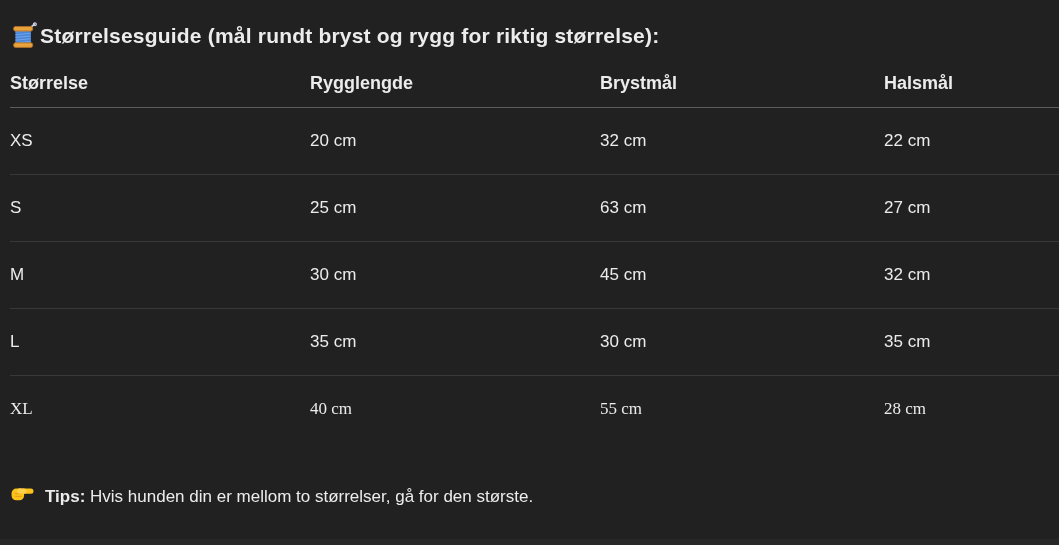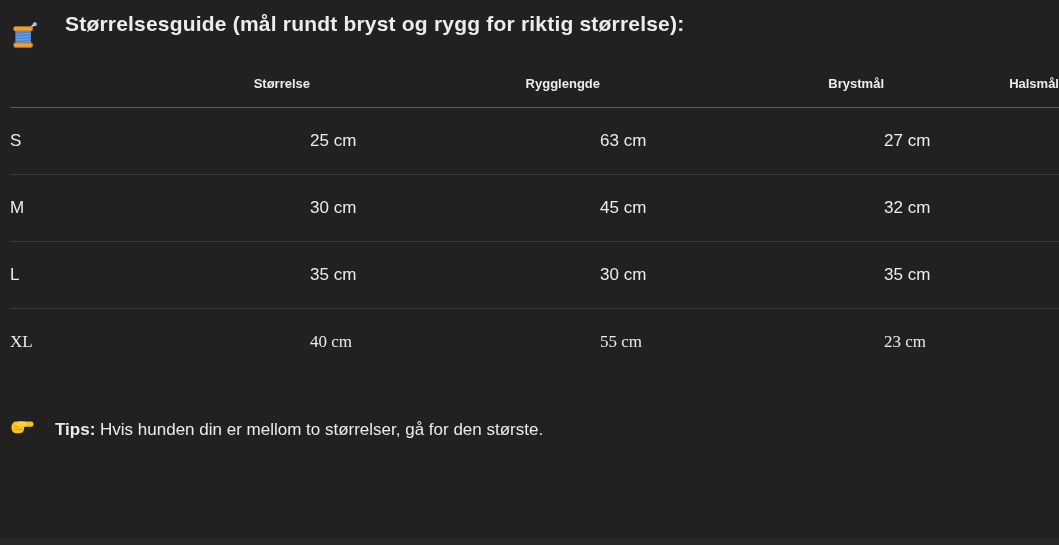--- a/index.html
+++ b/index.html
@@ -7,58 +7,59 @@
     width: 1059px;
     height: 545px;
     background: #212121;
     color: #ececec;
     font-family: "Liberation Sans", sans-serif;
     overflow: hidden;
     position: relative;
   }
   .title-row {
     display: flex;
-    gap: 26px;
+    align-items: center;
+    gap: 1px;
     height: 60px;
     padding: 12px 10px 0 10px;
   }
   .title-row .icon-wrap { flex: 0 0 auto; display: flex; align-items: center; }
   .title-text {
     font-size: 21px;
     font-weight: 700;
     letter-spacing: 0.2px;
     white-space: nowrap;
   }
   table.size-table {
     border-collapse: collapse;
     table-layout: fixed;
     margin-left: 10px;
     width: 1049px;
   }
   .size-table th {
-    text-align: right;
-    font-size: 13px;
+    text-align: left;
+    font-size: 18px;
     font-weight: 700;
     height: 47px;
     vertical-align: middle;
     border-bottom: 1px solid #5c5c5c;
   }
   .size-table td {
     text-align: left;
     font-size: 17px;
     font-weight: 400;
     height: 67px;
     vertical-align: middle;
     border-bottom: 1px solid #383838;
   }
   .size-table tbody tr:last-child td { border-bottom: none; font-family: Liberation Serif, serif; }
   .tip-row {
     display: flex;
     align-items: center;
-    gap: 20px;
+    gap: 10px;
     margin: 38px 0 0 10px;
     font-size: 17px;
     line-height: 26px;
     white-space: nowrap;
   }
   .tip-label { font-weight: 700; }
   .bottom-strip {
     position: absolute;
     left: 0; bottom: 0;
     width: 100%;
@@ -93,20 +94,26 @@
   <thead>
     <tr>
       <th>Størrelse</th>
       <th>Rygglengde</th>
       <th>Brystmål</th>
       <th>Halsmål</th>
     </tr>
   </thead>
   <tbody>
     <tr>
+      <td>XS</td>
+      <td>20 cm</td>
+      <td>32 cm</td>
+      <td>22 cm</td>
+    </tr>
+    <tr>
       <td>S</td>
       <td>25 cm</td>
       <td>63 cm</td>
       <td>27 cm</td>
     </tr>
     <tr>
       <td>M</td>
       <td>30 cm</td>
       <td>45 cm</td>
       <td>32 cm</td>
@@ -114,21 +121,21 @@
     <tr>
       <td>L</td>
       <td>35 cm</td>
       <td>30 cm</td>
       <td>35 cm</td>
     </tr>
     <tr>
       <td>XL</td>
       <td>40 cm</td>
       <td>55 cm</td>
-      <td>23 cm</td>
+      <td>28 cm</td>
     </tr>
   </tbody>
 </table>
 
 <div class="tip-row">
   <span class="icon-wrap">
     <svg width="25" height="25" viewBox="0 0 32 32">
       <rect x="9" y="11" width="21" height="6.5" rx="3.2" fill="#fcc21b"></rect>
       <rect x="2" y="11" width="16" height="15" rx="6" fill="#fcc21b"></rect>
       <path d="M6 17.5 h9 M6 21 h9" stroke="#e09a12" stroke-width="1.1" fill="none"></path>

